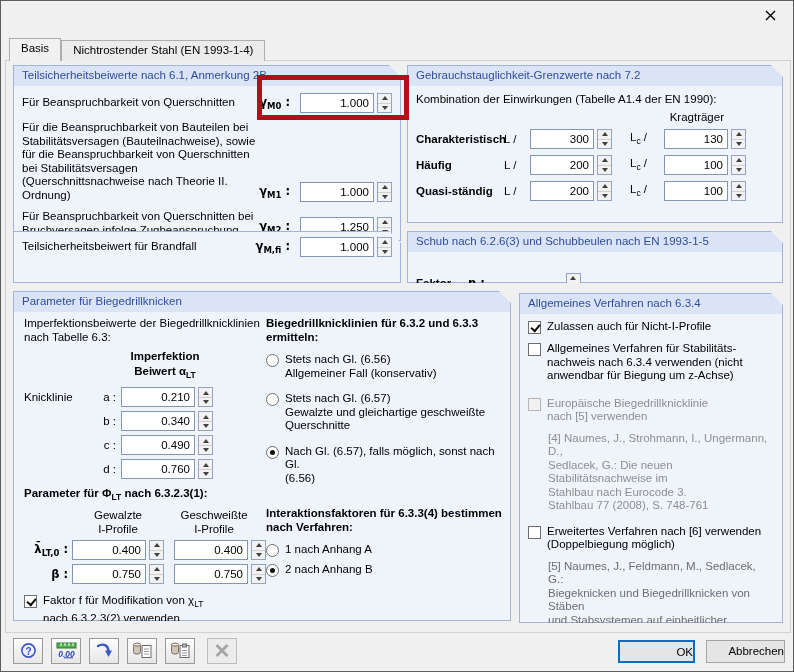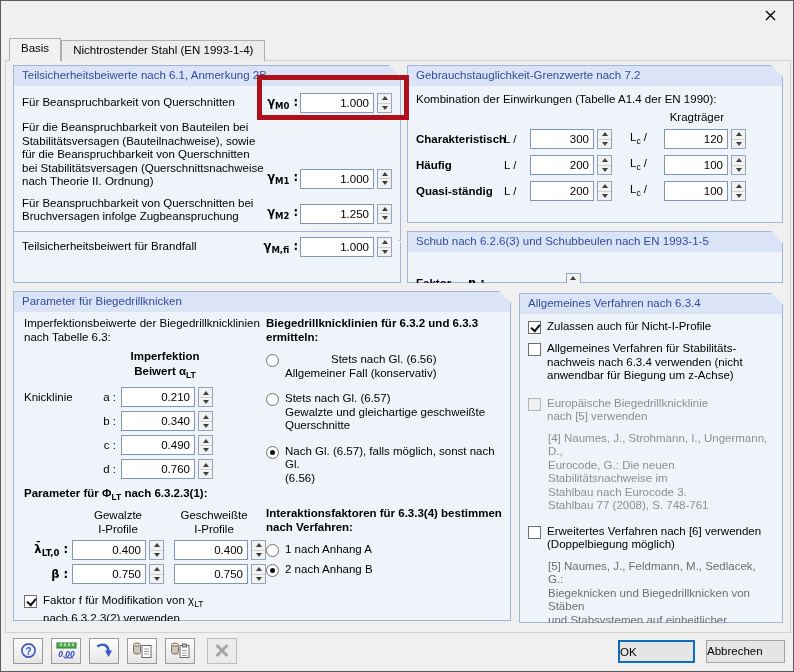--- a/index.html
+++ b/index.html
@@ -44,21 +44,21 @@
   .cb { width:13px; height:13px; border:1px solid #6e6e6e; background:#fff; position:relative; flex:0 0 13px; margin-top:1px; }
   .cb.on::after { content:""; position:absolute; left:2px; top:2px; width:7px; height:4px; border-left:2px solid #111; border-bottom:2px solid #111; transform:rotate(-50deg); }
   .cb.dis { border-color:#b5b5b5; background:#f1f1f1; }
   .rb { width:13px; height:13px; border-radius:50%; border:1px solid #6e6e6e; background:#fff; position:relative; flex:0 0 13px; margin-top:1px; }
   .rb.sel::after { content:""; position:absolute; left:3px; top:3px; width:5px; height:5px; border-radius:50%; background:#111; }
   .opt { display:flex; gap:6px; }
 
   
   .ps-row { display:flex; justify-content:space-between; padding:0 8px; }
   .ps-desc { width:244px; line-height:13.5px; }
-  .symfield { display:flex; align-items:center; gap:2px; white-space:nowrap; }
+  .symfield { display:flex; align-items:center; gap:10px; white-space:nowrap; }
 
   
   .sv-row { display:flex; align-items:center; padding:0 8px; margin-top:6px; }
   .sv-label { width:88px; font-weight:bold; }
   .sv-pre { width:26px; }
 
   
   .ltb-left { position:absolute; left:10px; top:25px; width:244px; }
   .ltb-mid  { position:absolute; left:252px; top:25px; width:244px; }
   .kl-row { display:flex; align-items:center; margin-bottom:4px; }
@@ -70,21 +70,21 @@
   
   .gm-item { display:flex; gap:6px; margin-bottom:8px; }
   .ref { margin-left:20px; margin-bottom:10px; color:#8f8f8f; }
 
   .red-box { position:absolute; left:256px; top:74px; width:152px; height:45px; border:5px solid #b0101a; z-index:6; }
 
   
   .toolbar { position:absolute; left:12px; top:637px; display:flex; }
   .tb { width:30px; height:26px; border:1px solid #9a9a9a; background:linear-gradient(#fdfdfd,#e6e6e6); display:flex; align-items:center; justify-content:center; margin-right:8px; }
   .tb.dis { border-color:#bdbdbd; background:#ececec; }
-  .btn { position:absolute; height:23px; text-align:left; line-height:20px; background:#e5e5e5; }
+  .btn { position:absolute; height:23px; text-align:right; line-height:20px; background:#e5e5e5; }
   .btn-ok { left:617px; top:639px; width:77px; border:2px solid #0d6cc0; }
   .btn-cancel { left:705px; top:639px; width:79px; border:1px solid #a5a5a5; line-height:21px; }
 </style>
 </head>
 <body>
 
 <div class="window">
 
   <div class="close-btn">
     <span>
@@ -154,21 +154,21 @@
       <span class="sv-pre">L /</span>
       <span class="sf">
           <span class="num w64">300</span>
           <span class="spin">
             <i class="up"></i>
             <i class="dn"></i>
           </span>
         </span>
       <span style="width:34px; margin-left:18px;"><span>L</span><sub class="s">c</sub><span> /</span></span>
       <span class="sf">
-          <span class="num w64">120</span>
+          <span class="num w64">130</span>
           <span class="spin">
             <i class="up"></i>
             <i class="dn"></i>
           </span>
         </span>
     </div>
     <div class="sv-row">
       <span class="sv-label">Häufig</span>
       <span class="sv-pre">L /</span>
       <span class="sf">
@@ -345,21 +345,21 @@
           <div><span>Faktor f für Modifikation von χ</span><sub class="s">LT</sub></div>
           <div>nach 6.3.2.3(2) verwenden</div>
         </span>
       </div>
     </div>
 
     <div class="ltb-mid">
       <div class="b ln">Biegedrillknicklinien für 6.3.2 und 6.3.3</div>
       <div class="b ln">ermitteln:</div>
 
-      <div class="opt" style="margin-top:9px;text-align:right;">
+      <div class="opt" style="margin-top:9px;">
         <span class="rb"></span>
         <span class="ln">
           <div>Stets nach Gl. (6.56)</div>
           <div>Allgemeiner Fall (konservativ)</div>
         </span>
       </div>
       <div class="opt" style="margin-top:12px;">
         <span class="rb"></span>
         <span class="ln">
           <div>Stets nach Gl. (6.57)</div>
@@ -405,21 +405,21 @@
       </div>
       <div class="gm-item" style="margin-top:14px;">
         <span class="cb dis"></span>
         <span class="ln gray">
           <div>Europäische Biegedrillknicklinie</div>
           <div>nach [5] verwenden</div>
         </span>
       </div>
       <div class="ref ln">
         <div>[4] Naumes, J., Strohmann, I., Ungermann, D.,</div>
-        <div>Eurocode, G.: Die neuen Stabilitätsnachweise im</div>
+        <div>Sedlacek, G.: Die neuen Stabilitätsnachweise im</div>
         <div>Stahlbau nach Eurocode 3.</div>
         <div>Stahlbau 77 (2008), S. 748-761</div>
       </div>
       <div class="gm-item" style="margin-top:12px;">
         <span class="cb"></span>
         <span class="ln">
           <div>Erweitertes Verfahren nach [6] verwenden</div>
           <div>(Doppelbiegung möglich)</div>
         </span>
       </div>

